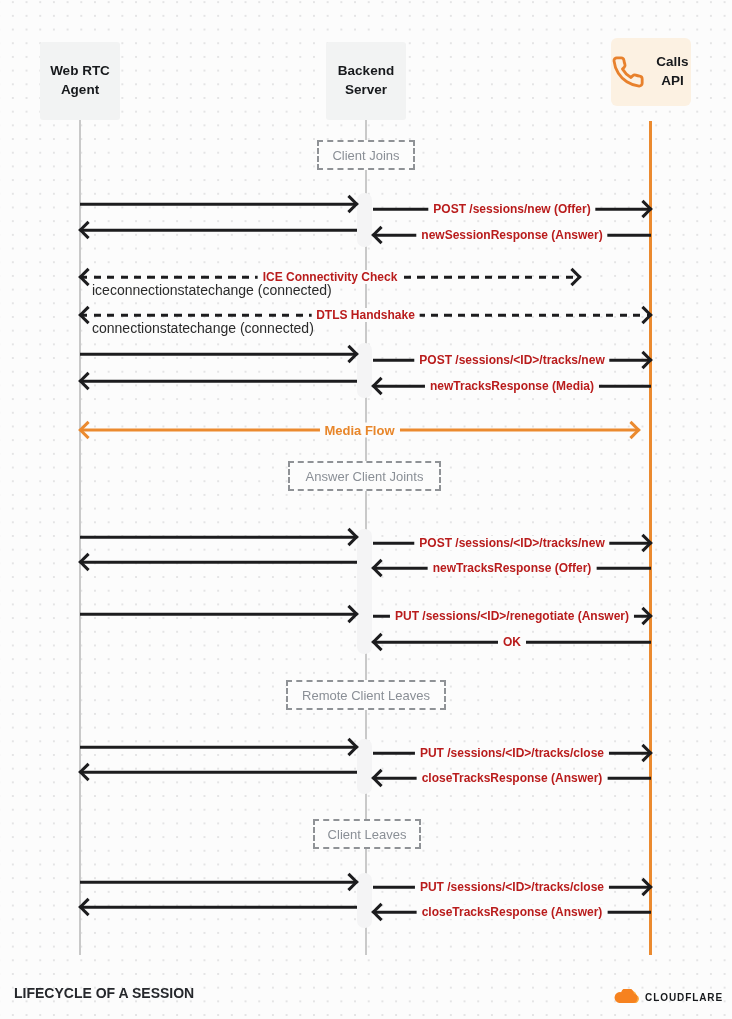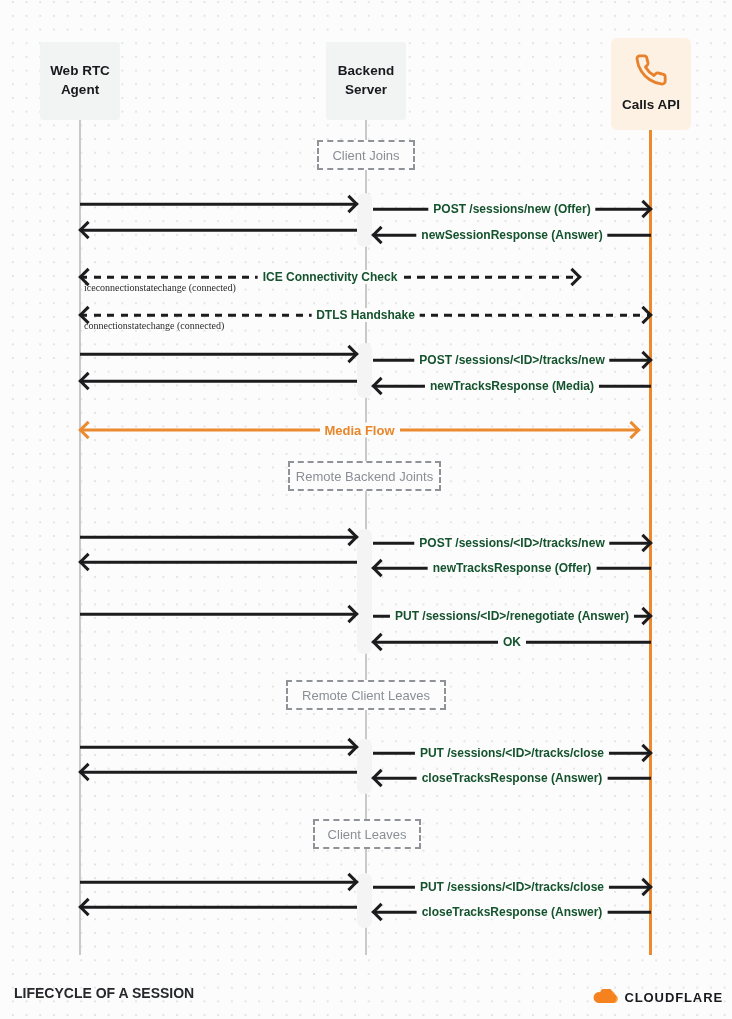--- a/index.html
+++ b/index.html
@@ -19,50 +19,50 @@
   
   .lifeline{position:absolute;top:120px;height:835px;width:2px;background:#C9C9C9;z-index:1;}
   .lifeline.orange{background:#EB8A2F;width:2.5px;}
   
   .actor{
     position:absolute;width:80px;height:78px;background:#F2F3F3;border-radius:3px;
     display:flex;align-items:center;justify-content:center;text-align:center;
     font-weight:bold;font-size:13.5px;line-height:1.4;color:#17191C;z-index:5;
   }
   .actor.calls{
-    background:#FCF1E2;height:92px;border-radius:6px;flex-direction:column;gap:9px;top:38px;
+    background:#FCF1E2;height:68px;border-radius:6px;flex-direction:row;gap:9px;top:38px;
   }
   
   .activation{position:absolute;left:357px;width:15px;background:#F4F4F5;border-radius:7px;z-index:2;}
   
   .arrow{position:absolute;height:24px;z-index:3;}
   .arrow .line{position:absolute;left:0;right:0;top:50%;height:2.5px;transform:translateY(-50%);background:#1C1C1E;z-index:1;}
   .arrow.dashed .line{background:repeating-linear-gradient(90deg,#1C1C1E 0 7px,transparent 7px 13.5px);}
   .arrow .head{position:absolute;width:10px;height:10px;border-top:3px solid #1C1C1E;border-right:3px solid #1C1C1E;top:50%;z-index:3;}
   .arrow .head.r{right:1px;transform:translateY(-50%) rotate(45deg);}
   .arrow .head.l{left:1px;transform:translateY(-50%) rotate(-135deg);}
   .arrow .label{
     position:absolute;left:50%;top:50%;transform:translate(-50%,-50%);
     background:#FCFCFC;padding:0 5px;font-weight:bold;font-size:12px;
-    white-space:nowrap;color:#14532d;z-index:2;
+    white-space:nowrap;color:#b91c1c;z-index:2;
   }
   .arrow.orange .line{background:#EB8A2F;height:3px;}
   .arrow.orange .head{border-color:#EB8A2F;}
   .arrow.orange .label{color:#E8862A;font-size:13px;}
-  .arrow .note{position:absolute;left:4px;top:17px;font-size:10px;color:#2B2B2B;white-space:nowrap;background:transparent;z-index:2;font-family:Liberation Serif, serif;}
+  .arrow .note{position:absolute;left:12px;top:17px;font-size:14px;color:#2B2B2B;white-space:nowrap;background:transparent;z-index:2;}
   
   .phase{
     position:absolute;height:26px;border:2px dashed #8F9296;background:#FCFCFC;
     display:flex;align-items:center;justify-content:center;
     color:#8A8F96;font-size:13px;z-index:4;white-space:nowrap;
   }
   
   .footer-title{position:absolute;left:14px;top:985px;font-size:14px;font-weight:bold;color:#26282C;z-index:6;}
   .logo{position:absolute;right:9px;top:989px;display:flex;align-items:center;gap:3px;z-index:6;}
-  .logo .brand-text{font-size:13px;font-weight:bold;letter-spacing:0.9px;color:#17191C;}
+  .logo .brand-text{font-size:10px;font-weight:bold;letter-spacing:0.9px;color:#17191C;}
 </style>
 </head>
 <body>
 
 <div class="canvas">
 
   <div class="lifeline" style="left:79px"></div>
   <div class="lifeline" style="left:365px"></div>
   <div class="lifeline orange" style="left:649px;top:121px;height:834px"></div>
 
@@ -84,21 +84,21 @@
         <path d="M22 16.92v3a2 2 0 0 1-2.18 2 19.79 19.79 0 0 1-8.63-3.07 19.5 19.5 0 0 1-6-6 19.79 19.79 0 0 1-3.07-8.67A2 2 0 0 1 4.11 2h3a2 2 0 0 1 2 1.72 12.84 12.84 0 0 0 .7 2.81 2 2 0 0 1-.45 2.11L8.09 9.91a16 16 0 0 0 6 6l1.27-1.27a2 2 0 0 1 2.11-.45 12.84 12.84 0 0 0 2.81.7A2 2 0 0 1 22 16.92z"></path>
       </svg>
     </span>
     <span>Calls API</span>
   </div>
 
   <div class="phase" style="left:317px;top:140px;width:94px">
     <span>Client Joins</span>
   </div>
   <div class="phase" style="left:288px;top:461px;width:149px">
-    <span>Remote Backend Joints</span>
+    <span>Answer Client Joints</span>
   </div>
   <div class="phase" style="left:286px;top:680px;width:156px">
     <span>Remote Client Leaves</span>
   </div>
   <div class="phase" style="left:313px;top:819px;width:104px">
     <span>Client Leaves</span>
   </div>
 
   <div class="arrow" style="left:80px;top:192px;width:277px">
     <div class="line"></div>

